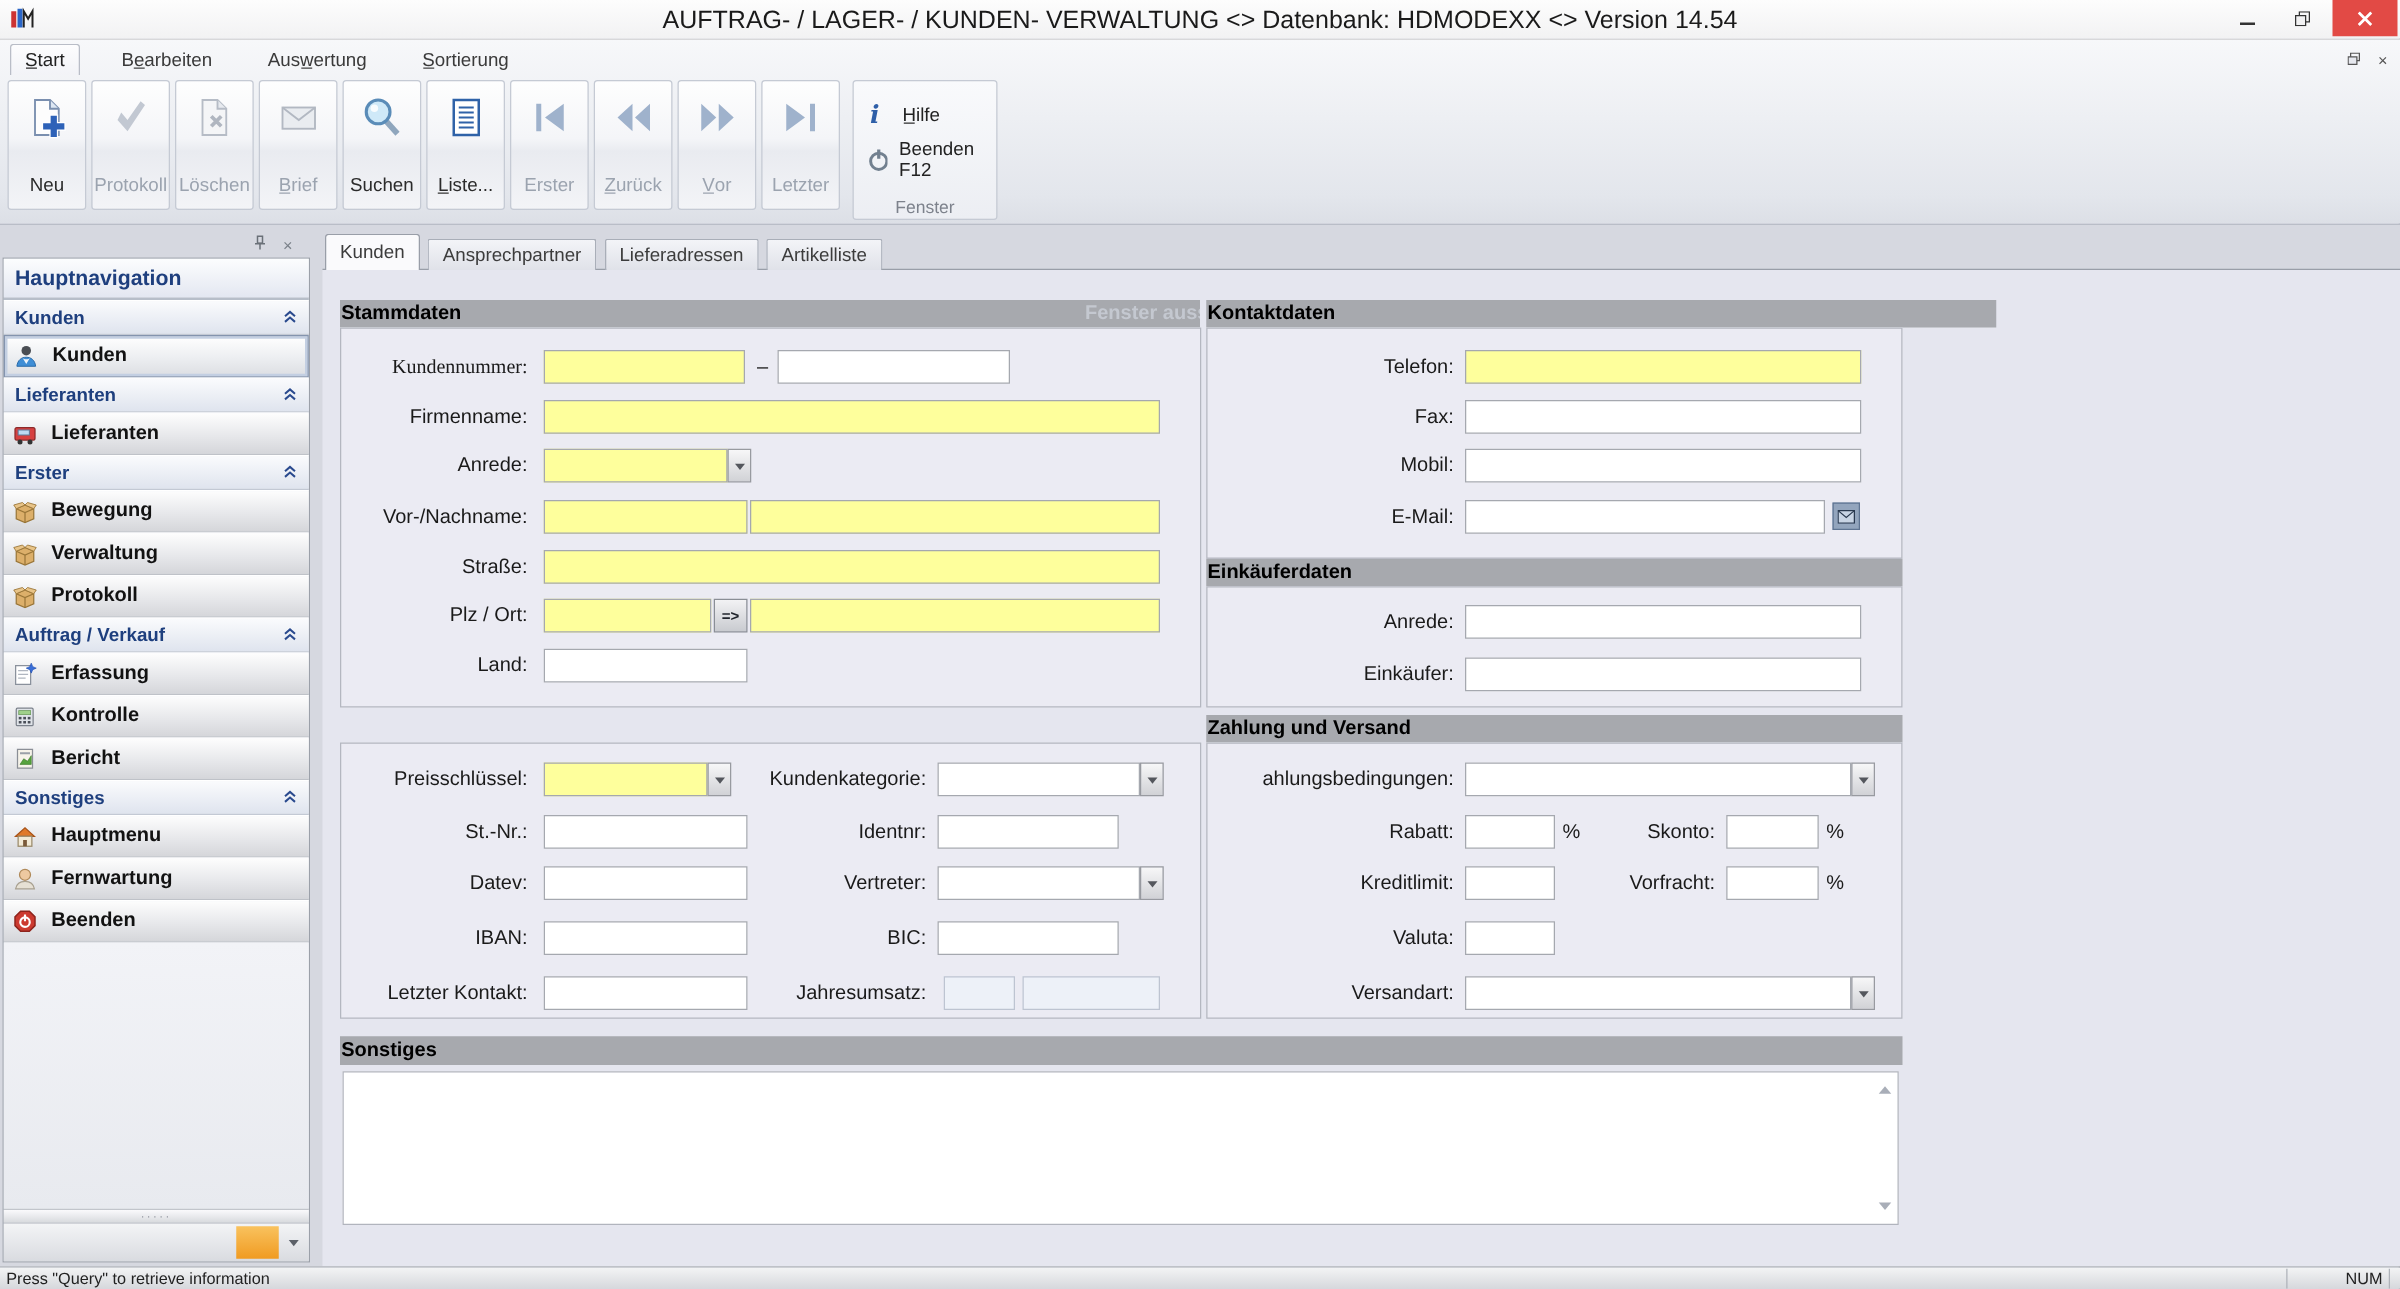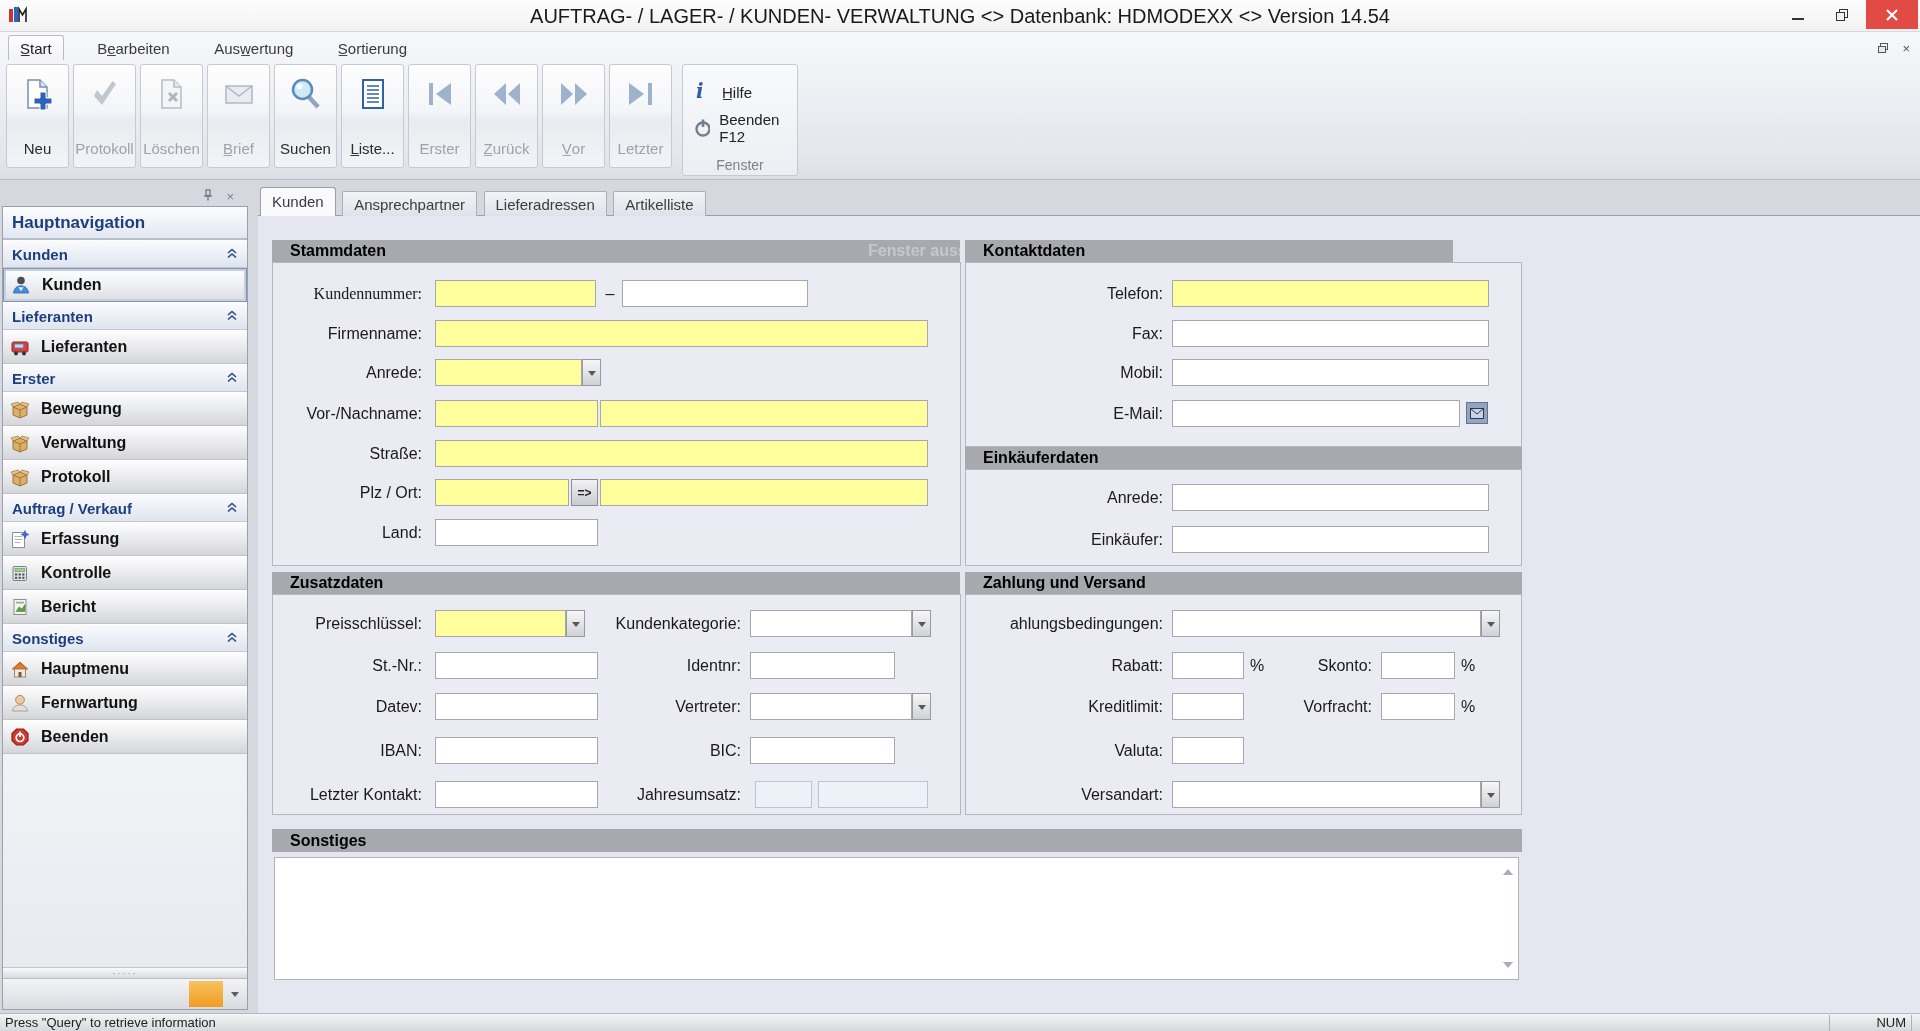--- a/index.html
+++ b/index.html
@@ -73,21 +73,21 @@
   .content { position:absolute; left:258px; top:6px; width:1662px; height:827px; }
   .doc-tabs { position:relative; height:30px; border-bottom:1px solid #999ea8; }
   .dtab { display:inline-block; margin-top:4px; margin-left:2px; padding:0 11px; height:25px; line-height:25px;
     font-size:15px; color:#3c3c3c; background:linear-gradient(#f3f4f8,#e0e2e9);
     border:1px solid #a9aeb8; border-bottom:none; border-radius:2px 2px 0 0; vertical-align:bottom; }
   .dtab.active { margin-top:1px; height:29px; line-height:28px; background:#fafafc; border-color:#999ea8;
     border-radius:3px 3px 0 0; position:relative; z-index:2; }
   .form-area { position:absolute; left:0; top:30px; width:1662px; height:797px; background:#e5e6ef; }
 
   .hdrbar { position:absolute; height:22px; background:#a7a9ae; color:#000; font-weight:bold; font-size:16px;
-    line-height:22px; padding-left:18px; overflow:hidden; white-space:nowrap; }
+    line-height:22px; padding-left:1px; overflow:hidden; white-space:nowrap; }
   .ghost { position:absolute; left:596px; top:0; color:#c4c8d0; font-weight:bold; }
   .panel { position:absolute; border:1px solid #b4b7c0; background:#ebebf3; }
   .lbl { position:absolute; height:27px; line-height:27px; text-align:right; font-size:16px; color:#1a1a1a; white-space:nowrap; }
   .fld { position:absolute; height:27px; border:1px solid #a5a8af; background:#fff; font-size:15px;
     padding:0 4px; font-family:inherit; outline:none; }
   .fld.yellow { background:#feff9c; }
   .fld.dis { background:#edf1f8; border-color:#bdc4d1; }
   .dd-btn { position:absolute; width:19px; height:27px; border:1px solid #989aa0;
     background:linear-gradient(#f7f7f8,#d1d2d6); display:flex; align-items:center; justify-content:center; }
   .dd-btn .tri { width:0; height:0; border:4px solid transparent; border-top:5px solid #54575d; margin-top:5px; }
@@ -448,21 +448,21 @@
         <input class="fld yellow" style="left: 177px; top: 224px; width: 493px;">
 
         <div class="lbl" style="left:14px;top:263px;width:150px;">Plz / Ort:</div>
         <input class="fld yellow" style="left: 177px; top: 263px; width: 134px;">
         <div class="go-btn" style="left:313px;top:263px;">=&gt;</div>
         <input class="fld yellow" style="left: 342px; top: 263px; width: 328px;">
 
         <div class="lbl" style="left:14px;top:303px;width:150px;">Land:</div>
         <input class="fld" style="left: 177px; top: 303px; width: 163px;">
 
-        <div class="hdrbar" style="left:707px;top:24px;width:488px;">
+        <div class="hdrbar" style="left:707px;top:24px;width:632px;">
           <span>Kontaktdaten</span>
         </div>
         <div class="panel" style="left:707px;top:46px;width:557px;height:185px;"></div>
 
         <div class="lbl" style="left:710px;top:64px;width:195px;">Telefon:</div>
         <input class="fld yellow" style="left: 914px; top: 64px; width: 317px;">
 
         <div class="lbl" style="left:710px;top:104px;width:195px;">Fax:</div>
         <input class="fld" style="left: 914px; top: 104px; width: 317px;">
 
@@ -482,23 +482,20 @@
           <span>Einkäuferdaten</span>
         </div>
         <div class="panel" style="left:707px;top:253px;width:557px;height:97px;"></div>
 
         <div class="lbl" style="left:710px;top:268px;width:195px;">Anrede:</div>
         <input class="fld" style="left: 914px; top: 268px; width: 317px;">
 
         <div class="lbl" style="left:710px;top:310px;width:195px;">Einkäufer:</div>
         <input class="fld" style="left: 914px; top: 310px; width: 317px;">
 
-        <div class="hdrbar" style="left:14px;top:356px;width:688px;">
-          <span>Zusatzdaten</span>
-        </div>
         <div class="panel" style="left:14px;top:378px;width:689px;height:221px;"></div>
 
         <div class="lbl" style="left:14px;top:394px;width:150px;">Preisschlüssel:</div>
         <input class="fld yellow" style="left: 177px; top: 394px; width: 131px;">
         <div class="dd-btn" style="left:308px;top:394px;">
             <div class="tri"></div>
           </div>
         <div class="lbl" style="left:333px;top:394px;width:150px;">Kundenkategorie:</div>
         <input class="fld" style="left: 492px; top: 394px; width: 162px;">
         <div class="dd-btn" style="left:654px;top:394px;">

